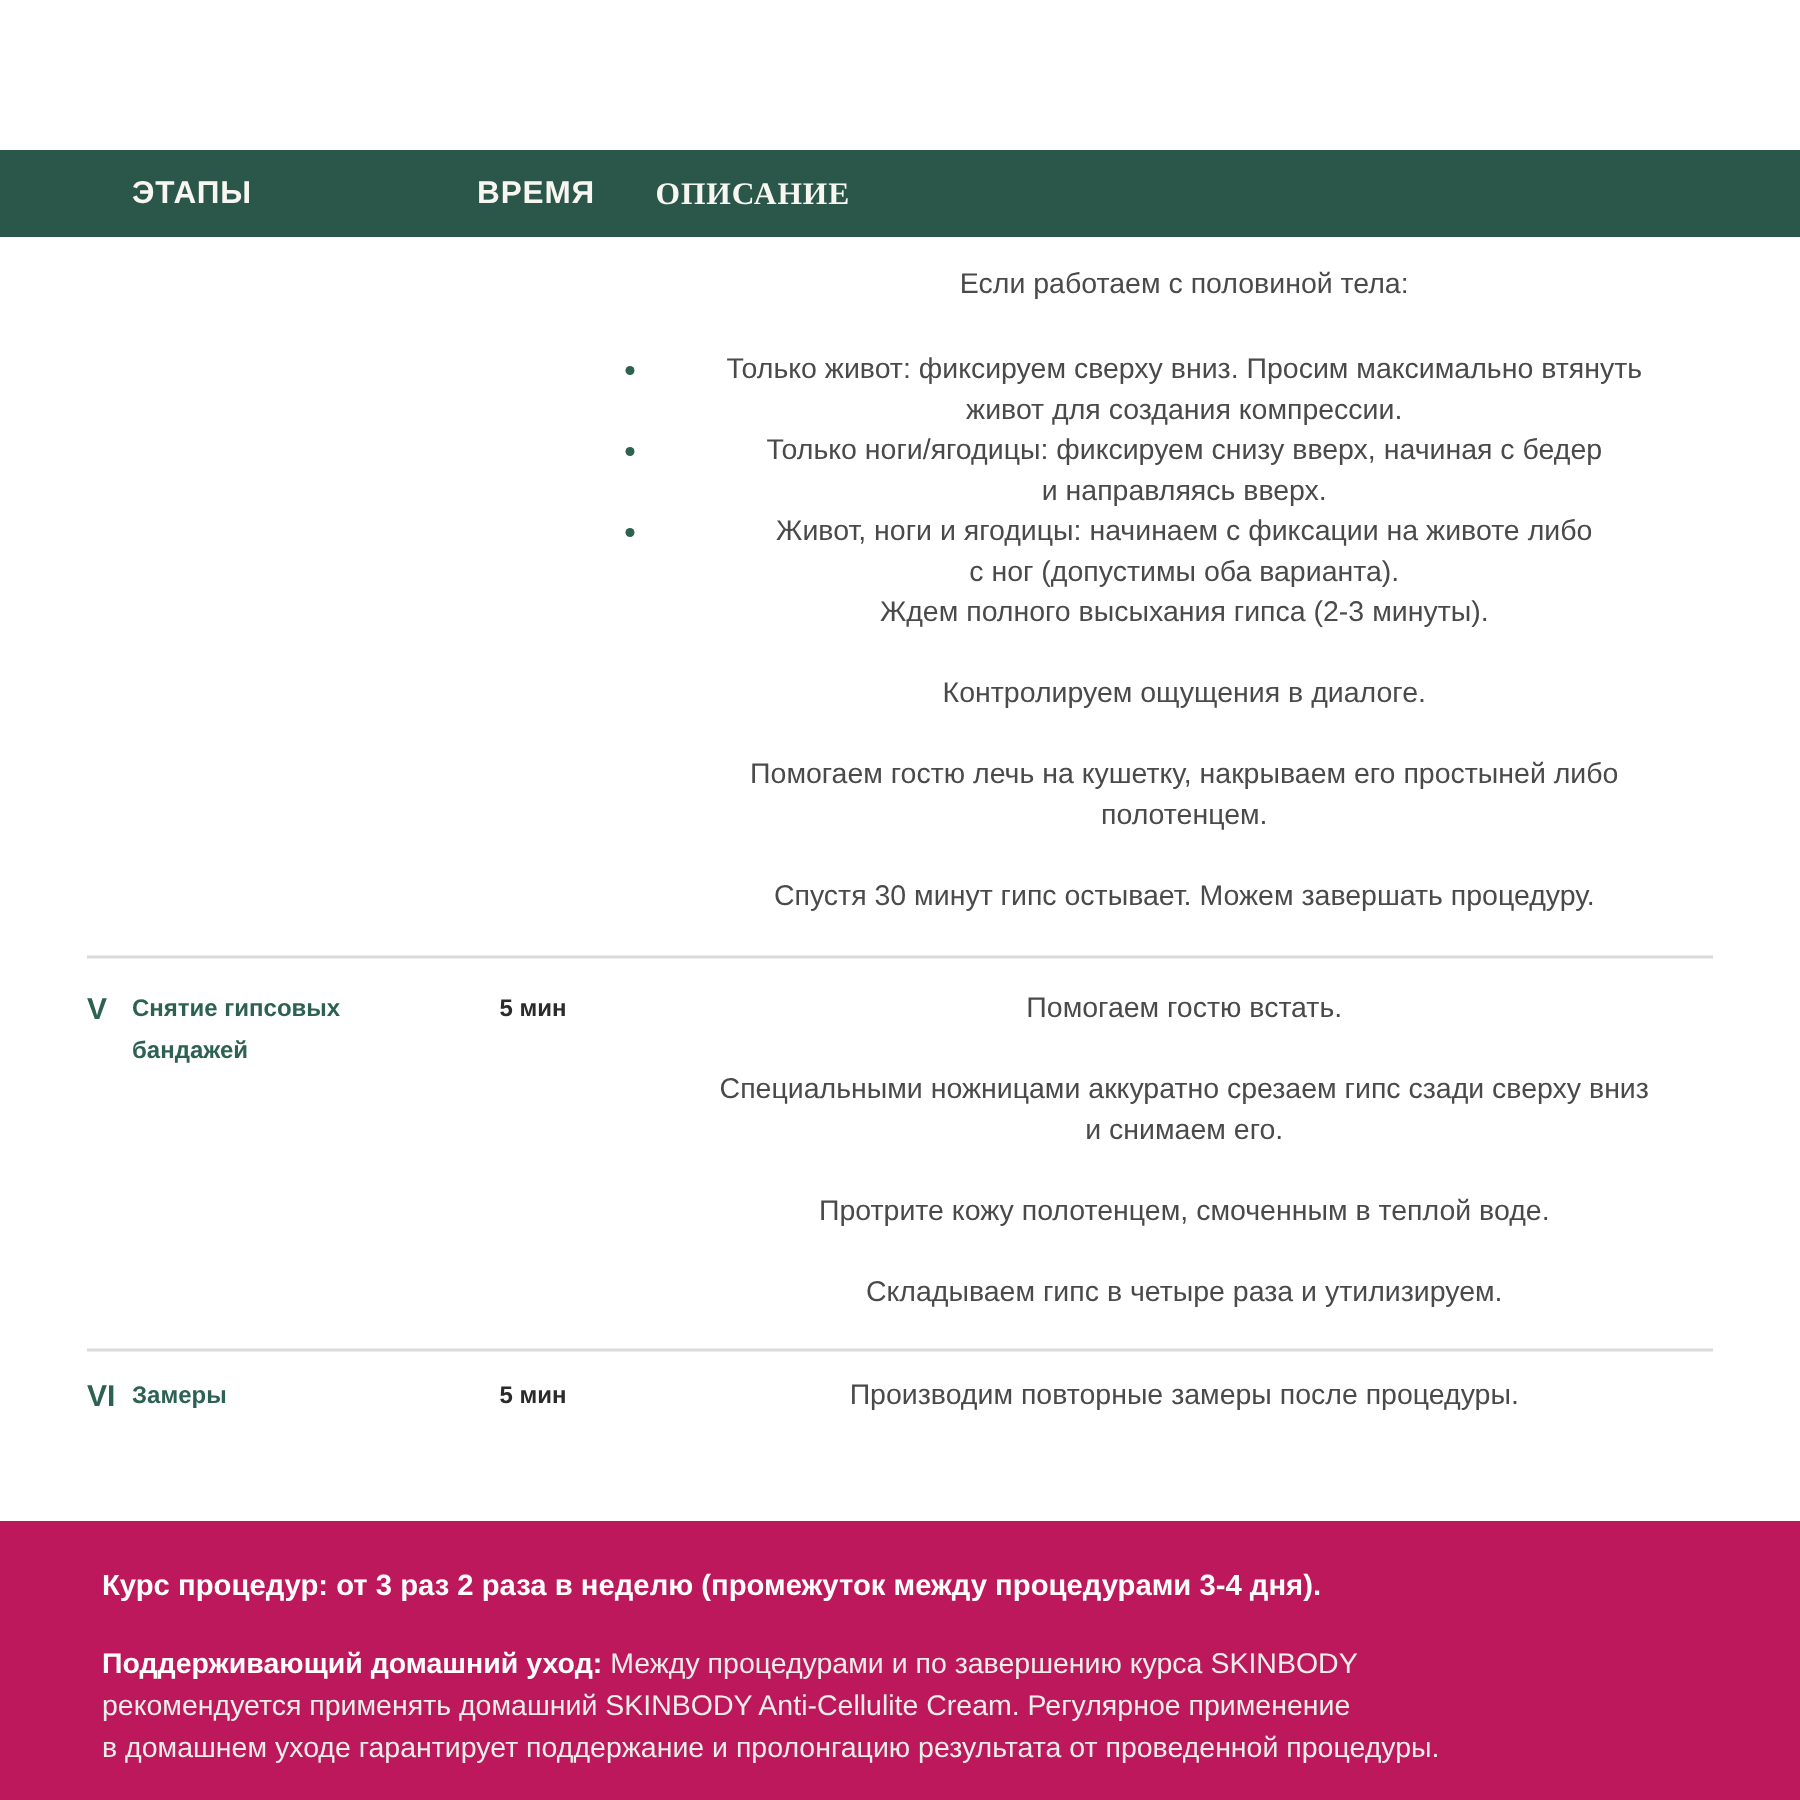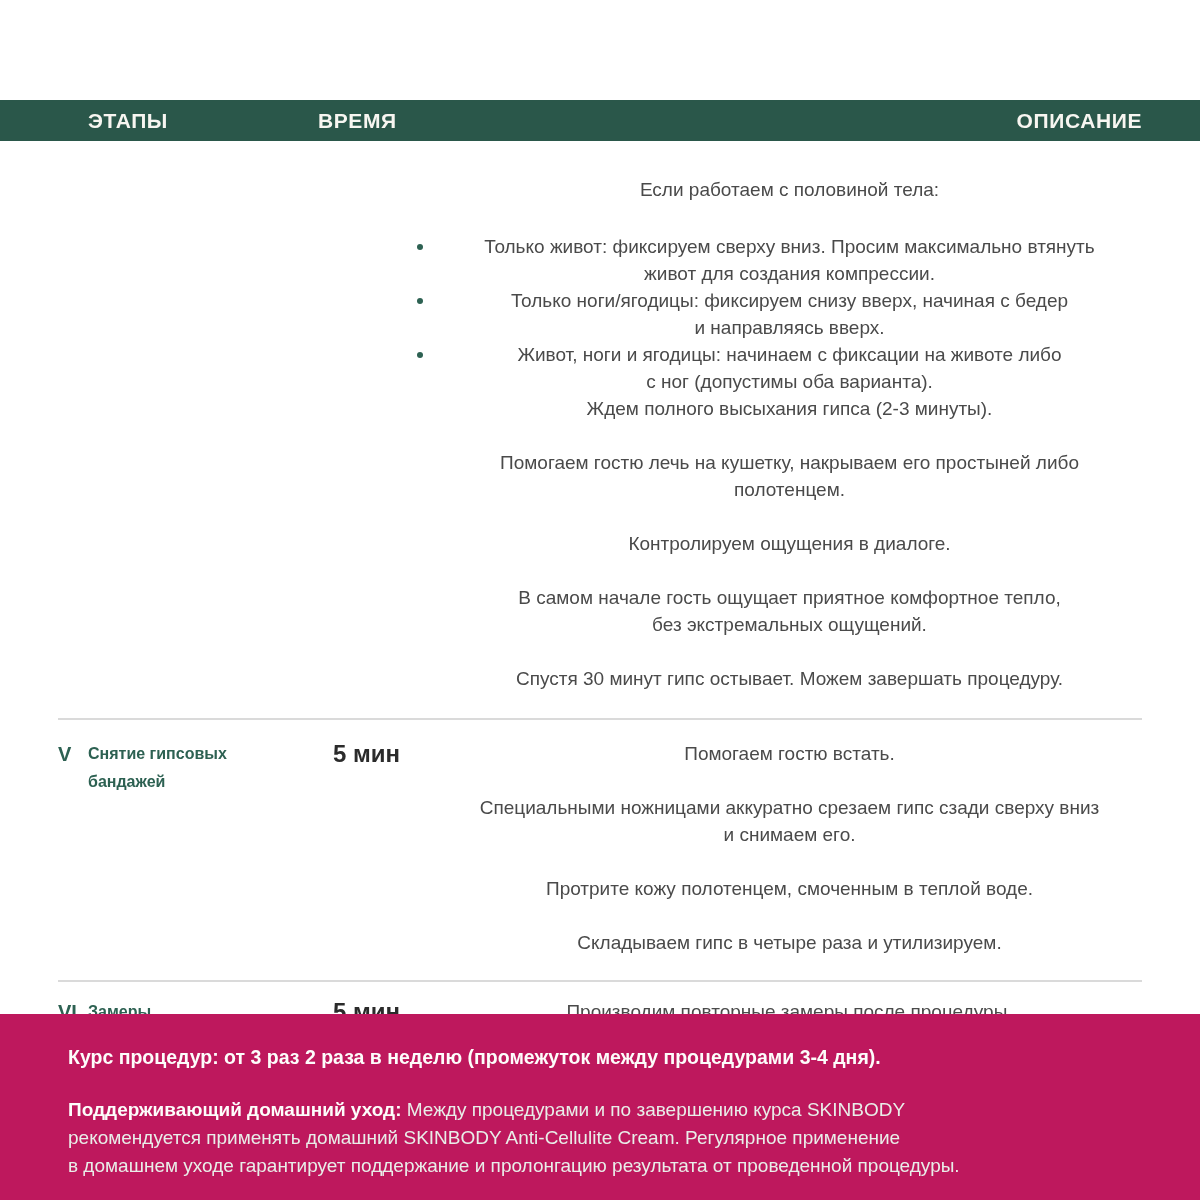--- a/index.html
+++ b/index.html
@@ -7,31 +7,31 @@
     width:1200px;height:1200px;
     background:#ffffff;
     font-family:"Liberation Sans", sans-serif;
     color:#4a4a4a;
     overflow:hidden;
   }
   .page{position:relative;width:1200px;height:1200px;background:#ffffff;}
 
   
   .col-header{
-    position:absolute;top:100px;left:0;width:1200px;height:41px;
+    position:absolute;top:100px;left:0;width:1200px;height:58px;
     background:#2a574a;
     display:grid;grid-template-columns:58px 275px 104px 1fr 58px;
     align-items:center;
   }
   .col-header .h-label{
     color:#f7f6f1;font-weight:bold;font-size:21px;letter-spacing:0.6px;
   }
   .h-stages{grid-column:2;padding-left:30px;}
   .h-time{grid-column:3;margin-left:-15px;}
-  .h-desc{grid-column:4;text-align:right;}
+  .h-desc{grid-column:4;text-align:left;font-family:Liberation Serif, serif;}
 
   
   .table-body{
     position:absolute;top:158px;left:58px;width:1084px;
   }
   .t-row{
     display:grid;grid-template-columns:275px 104px 1fr;
   }
   .t-row.bordered{border-top:2px solid #dadada;}
   .row-cont{padding-top:18px;padding-bottom:26px;}
@@ -41,21 +41,21 @@
   .stage-cell{display:flex;}
   .numeral{
     width:30px;flex:0 0 30px;
     color:#2d6152;font-weight:bold;font-size:20px;line-height:28px;
   }
   .stage-title{
     color:#2d6152;font-weight:bold;font-size:16px;line-height:28px;
     white-space:pre-line;
   }
   .time-cell{
-    color:#2b2b2b;font-weight:bold;font-size:24px;line-height:28px;
+    color:#2b2b2b;font-weight:bold;font-size:16px;line-height:28px;
   }
   .desc-cell{font-size:19px;line-height:27px;color:#4a4a4a;text-align:center;}
   .desc-cell p{margin:0 0 0 0;white-space:pre-line;}
   .desc-cell p + p{margin-top:27px;}
   .desc-cell .intro{margin-bottom:30px;}
 
   ul.bullets{list-style:none;margin:0 0 0 0;padding:0;}
   ul.bullets li{position:relative;white-space:pre-line;}
   ul.bullets li .dot{
     position:absolute;left:-20px;top:11px;
@@ -102,25 +102,23 @@
         <p class="intro">Если работаем с половиной тела:</p>
         <ul class="bullets">
           <li><span class="dot"></span><span>Только живот: фиксируем сверху вниз. Просим максимально втянуть
 живот для создания компрессии.</span></li>
           <li><span class="dot"></span><span>Только ноги/ягодицы: фиксируем снизу вверх, начиная с бедер
 и направляясь вверх.</span></li>
           <li><span class="dot"></span><span>Живот, ноги и ягодицы: начинаем с фиксации на животе либо
 с ног (допустимы оба варианта).</span></li>
         </ul>
         <p class="after-bullets">Ждем полного высыхания гипса (2-3 минуты).</p>
+        <p>Контролируем ощущения в диалоге.</p>
         <p>Помогаем гостю лечь на кушетку, накрываем его простыней либо
 полотенцем.</p>
-        <p>Контролируем ощущения в диалоге.</p>
-        <p>В самом начале гость ощущает приятное комфортное тепло,
-без экстремальных ощущений.</p>
         <p>Спустя 30 минут гипс остывает. Можем завершать процедуру.</p>
       </div>
     </div>
 
     <div class="t-row bordered row-v">
       <div class="stage-cell">
         <span class="numeral">V</span>
         <span class="stage-title">Снятие гипсовых
 бандажей</span>
       </div>

